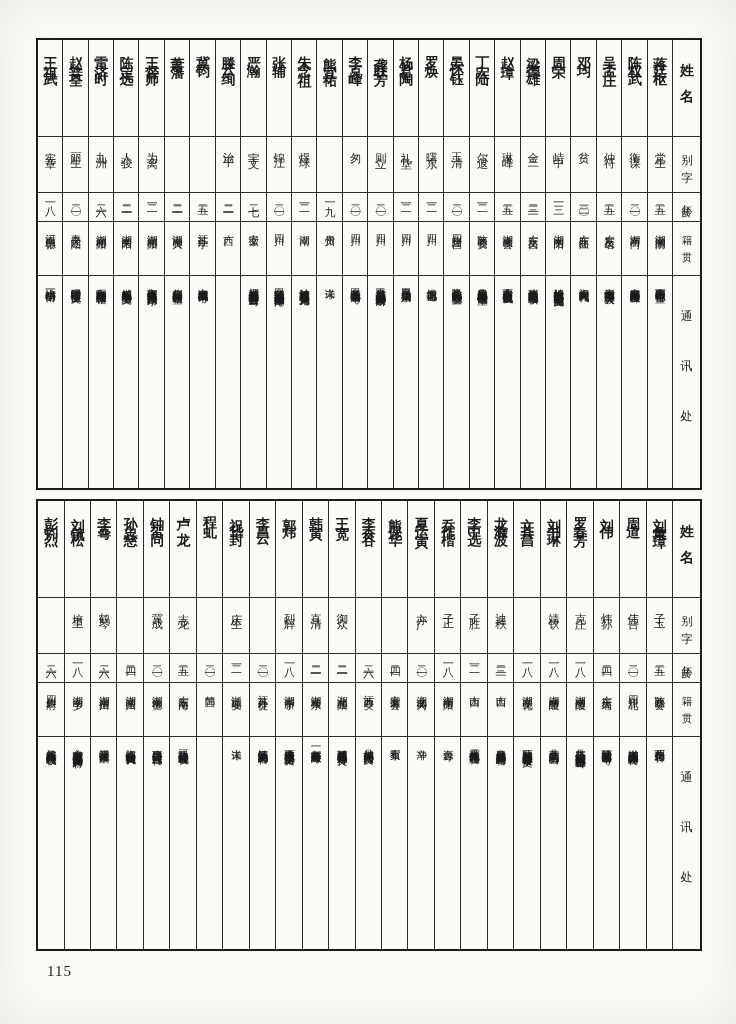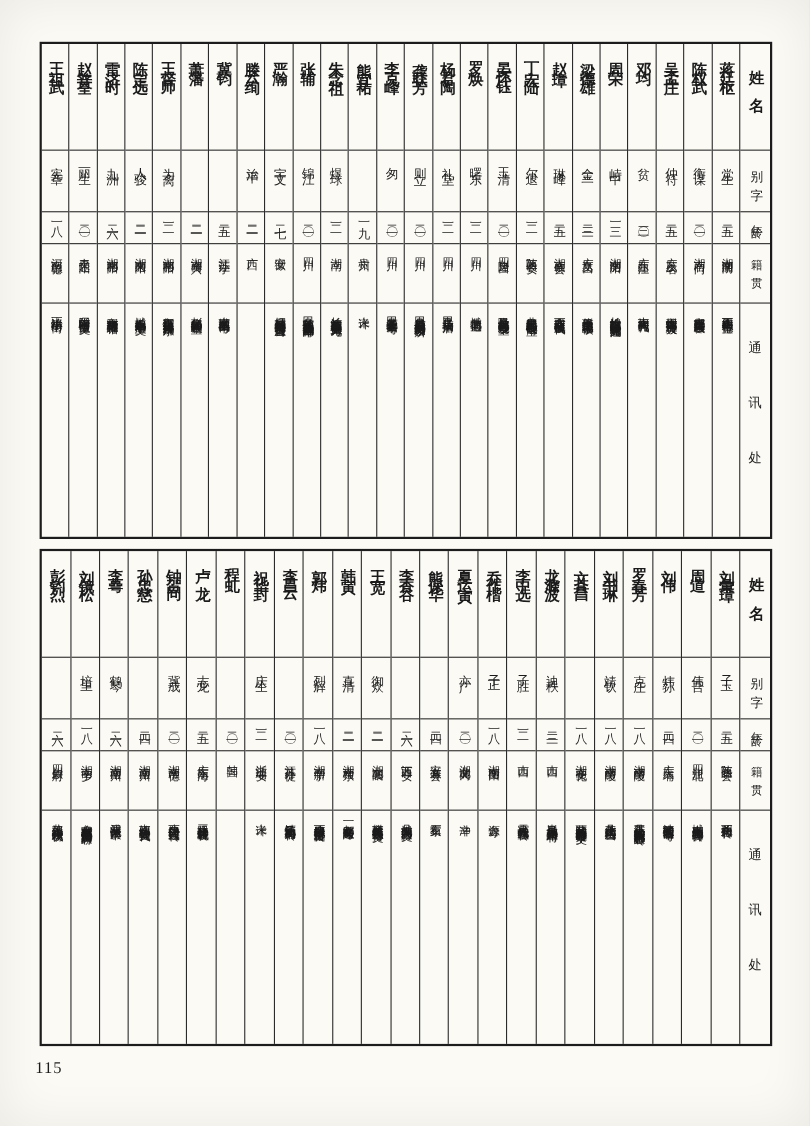--- a/index.html
+++ b/index.html
@@ -57,21 +57,21 @@
   .c-addr   { flex: 1 1 auto; font-size: 10.5px; }
   .c-addr .vt   { letter-spacing: 0.5px; padding-top: 4px; line-height: 12px; }
   
   .h-name { letter-spacing: 26px !important; padding-top: 12px !important; font-weight: bold; }
   .h-zi     { letter-spacing: 17px !important; padding-top: 8px !important; }
   .h-age    { letter-spacing: 2px !important; }
   .h-origin { letter-spacing: 17px !important; padding-top: 5px !important; }
   .h-addr   { letter-spacing: 50px !important; padding-top: 24px !important; font-size: 12px; }
   .page-number {
     position: absolute;
-    left: 32px; bottom: 44px;
+    left: 47px; bottom: 44px;
     font-size: 15px;
     letter-spacing: 1px;
   }
 </style>
 </head>
 <body>
 
 <div class="page">
   <div class="tables">
     <div class="table">

